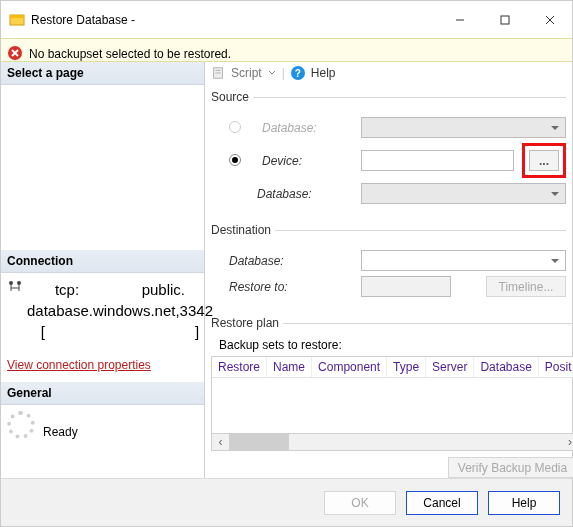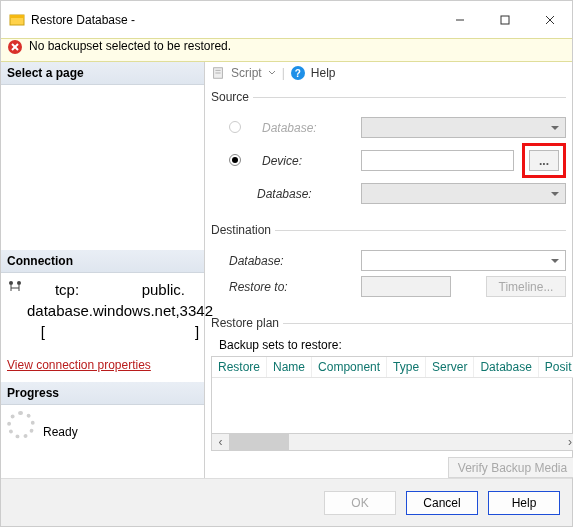--- a/index.html
+++ b/index.html
@@ -3,21 +3,21 @@
 <meta charset="utf-8">
 <style>
   * { box-sizing: border-box; font-family: 'Segoe UI', Tahoma, sans-serif; }
   body { margin:0; padding:0; background:#fff; font-size:12px; color:#000; }
   .window { width:573px; height:527px; border:1px solid #ccc; display:flex; flex-direction:column; }
   .titlebar { height:37px; display:flex; align-items:center; padding:0 0 0 8px; }
   .titlebar .ticon { width:16px; height:16px; margin-right:6px; }
   .titlebar .title { flex:0 0 auto; }
   .titlebar .spacer { flex:1; }
   .titlebar .winbtn { width:45px; height:30px; display:flex; align-items:center; justify-content:center; color:#555; }
-  .errorbar { background:#fffde8; border-top:1px solid #e0de9a; border-bottom:1px solid #e0de9a; height:24px; display:flex; align-items:flex-start; padding:0 6px; }
+  .errorbar { background:#fffde8; border-top:1px solid #e0de9a; border-bottom:1px solid #e0de9a; height:24px; display:flex; align-items:flex-end; padding:0 6px; }
   .errorbar .eicon { width:16px; height:16px; margin-right:6px; flex:none; }
   .content { flex:1; display:flex; min-height:0; }
   .sidebar { width:204px; border-right:1px solid #d0d0d0; display:flex; flex-direction:column; }
   .sidehdr { background:linear-gradient(#e9eef5,#dfe6ef); padding:4px 6px; font-weight:bold; border-bottom:1px solid #cfd6de; }
   .sidebox { flex:0 0 auto; padding:4px 6px; }
   .sideitem { display:flex; align-items:center; gap:6px; padding:2px 2px; }
   .sidefill { flex:1; }
   .conn-lines { padding:2px 6px 6px 18px; font-size:15px; line-height:1.4;text-align:center; }
   .link { color:#b91c1c; text-decoration:underline; cursor:pointer; display:inline-block; margin:6px 0 0 6px; }
   .progress-row { display:flex; align-items:flex-end; gap:8px; padding:6px; }
@@ -37,21 +37,21 @@
   .combo.white { background:#fff; }
   .combo::after { content:""; position:absolute; right:6px; top:8px; border:4px solid transparent; border-top-color:#6a6a6a; }
   .radio { width:12px; height:12px; border:1px solid #888; border-radius:50%; display:inline-flex; align-items:center; justify-content:center; }
   .radio.sel::after { content:""; width:6px; height:6px; background:#000; border-radius:50%; }
   .radio.dis { border-color:#ccc; }
   .browse { width:30px; height:21px; border:1px solid #bbb; background:#f3f3f3; display:flex; align-items:center; justify-content:center; font-weight:bold; color:#555; }
   .redframe { border:3px solid #e11; padding:4px; margin-left:4px; }
   .btn-dis { height:21px; min-width:80px; border:1px solid #d6d6d6; background:#f3f3f3; color:#a9a9a9; display:flex; align-items:center; justify-content:center; padding:0 8px; }
   .table-wrap { border:1px solid #cfcfcf; height:78px; margin-top:4px; overflow:hidden; }
   .thead { display:flex; background:#fff; border-bottom:1px solid #e4e4e4; }
-  .th { padding:3px 6px; border-right:1px solid #eee; color:#0f766e; white-space:nowrap; }
+  .th { padding:3px 6px; border-right:1px solid #eee; color:#4c1d95; white-space:nowrap; }
   .hscroll { display:flex; align-items:center; border:1px solid #cfcfcf; border-top:none; height:17px; background:#f1f1f1; }
   .hscroll .arrow { width:17px; height:100%; display:flex; align-items:center; justify-content:center; color:#666; }
   .hscroll .track { flex:1; height:100%; position:relative; }
   .hscroll .thumb { position:absolute; left:0; top:0; bottom:0; width:60px; background:#cfcfcf; }
   .footer { height:48px; border-top:1px solid #ddd; display:flex; align-items:center; justify-content:flex-end; gap:10px; padding:0 12px; background:#f1f1f1; }
   .fbtn { min-width:72px; height:24px; border:1px solid #1d4ed8; background:#fdfdfd; display:flex; align-items:center; justify-content:center; }
   .fbtn.dis { color:#a9a9a9; border-color:#d6d6d6; }
   .help-circle { width:14px;height:14px;border-radius:50%;background:#1e90e8;color:#fff;display:inline-flex;align-items:center;justify-content:center;font-size:10px;font-weight:bold; }
   .verify-row { display:flex; justify-content:flex-end; margin:6px 2px 0 0; }
 </style>
@@ -109,21 +109,21 @@
             <line x1="4" y1="9" x2="12" y2="9" stroke="#444"></line>
           </svg>
         <div class="conn-lines" style="padding-left:0;">
           <div style="white-space:pre;">tcp:               public.</div>
           <div>database.windows.net,3342</div>
           <div style="white-space:pre;">[                                    ]</div>
         </div>
       </div>
       <span class="link">View connection properties</span>
       <div style="height:10px;"></div>
-      <div class="sidehdr">Progress</div>
+      <div class="sidehdr">General</div>
       <div class="progress-row">
         <div class="spinner"></div>
         <span>Ready</span>
       </div>
       <div style="flex:0.2"></div>
     </div>
 
     <div class="main">
       <div class="toolbar">
         <svg width="14" height="14" viewBox="0 0 16 16">

